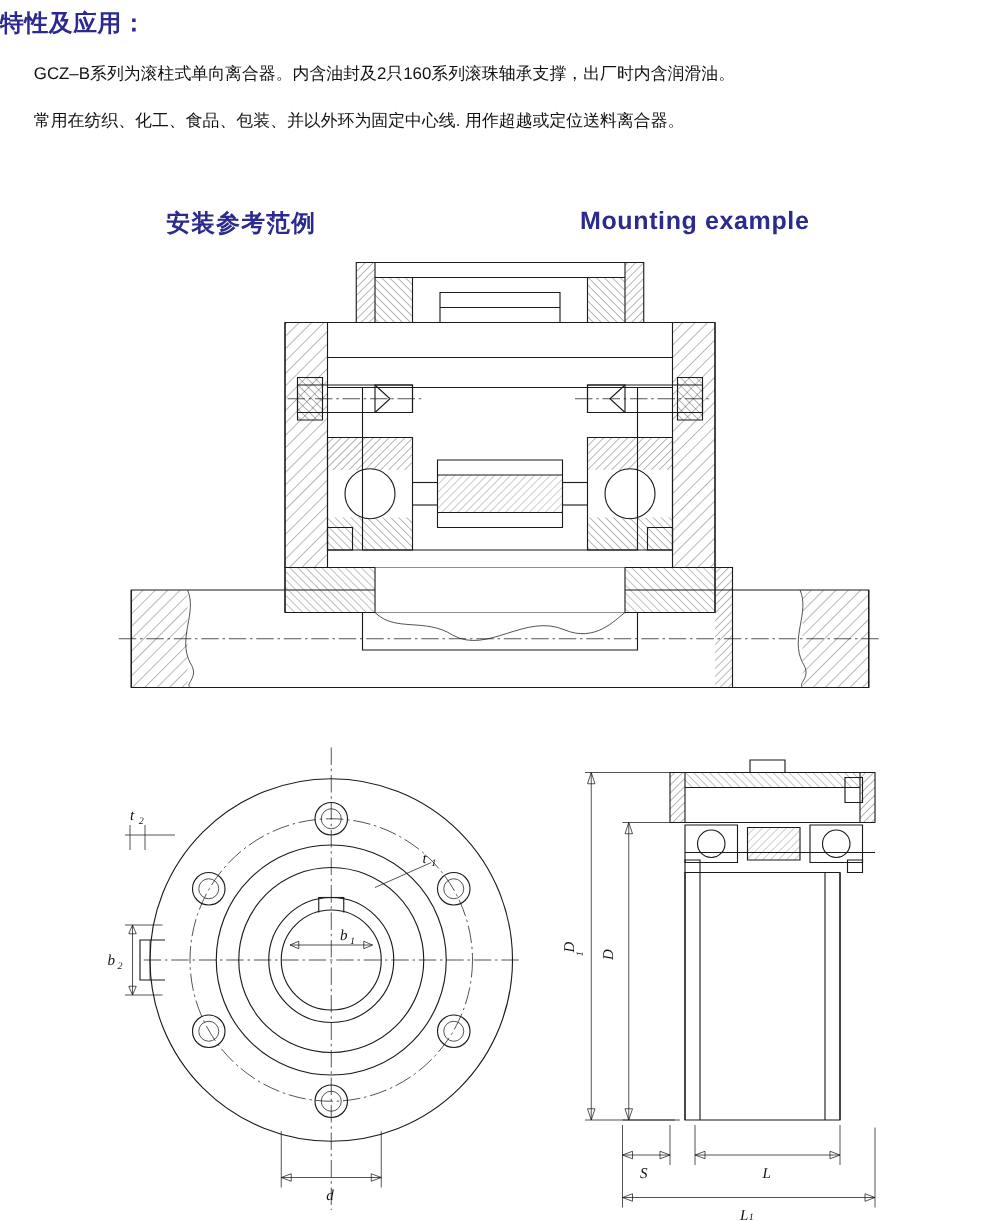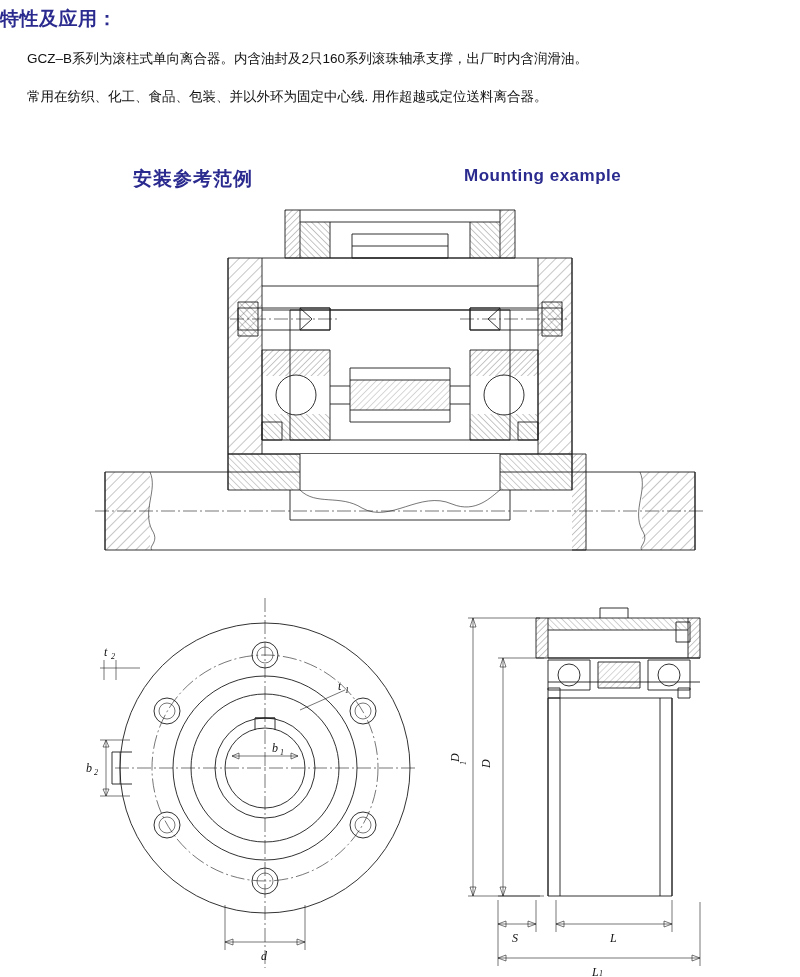--- a/index.html
+++ b/index.html
@@ -61,21 +61,21 @@
     top: 0px;
     font-size: 19px;
     font-weight: bold;
     color: #2a2a8f;
     letter-spacing: 1px;
   }
   .title-en {
     position: absolute;
     left: 464px;
     top: 0px;
-    font-size: 17px;
+    font-size: 20px;
     font-weight: bold;
     color: #2a2a8f;
     letter-spacing: 0.5px;
   }
 
   
   .drawing {
     position: absolute;
     left: 0;
     top: 190px;

